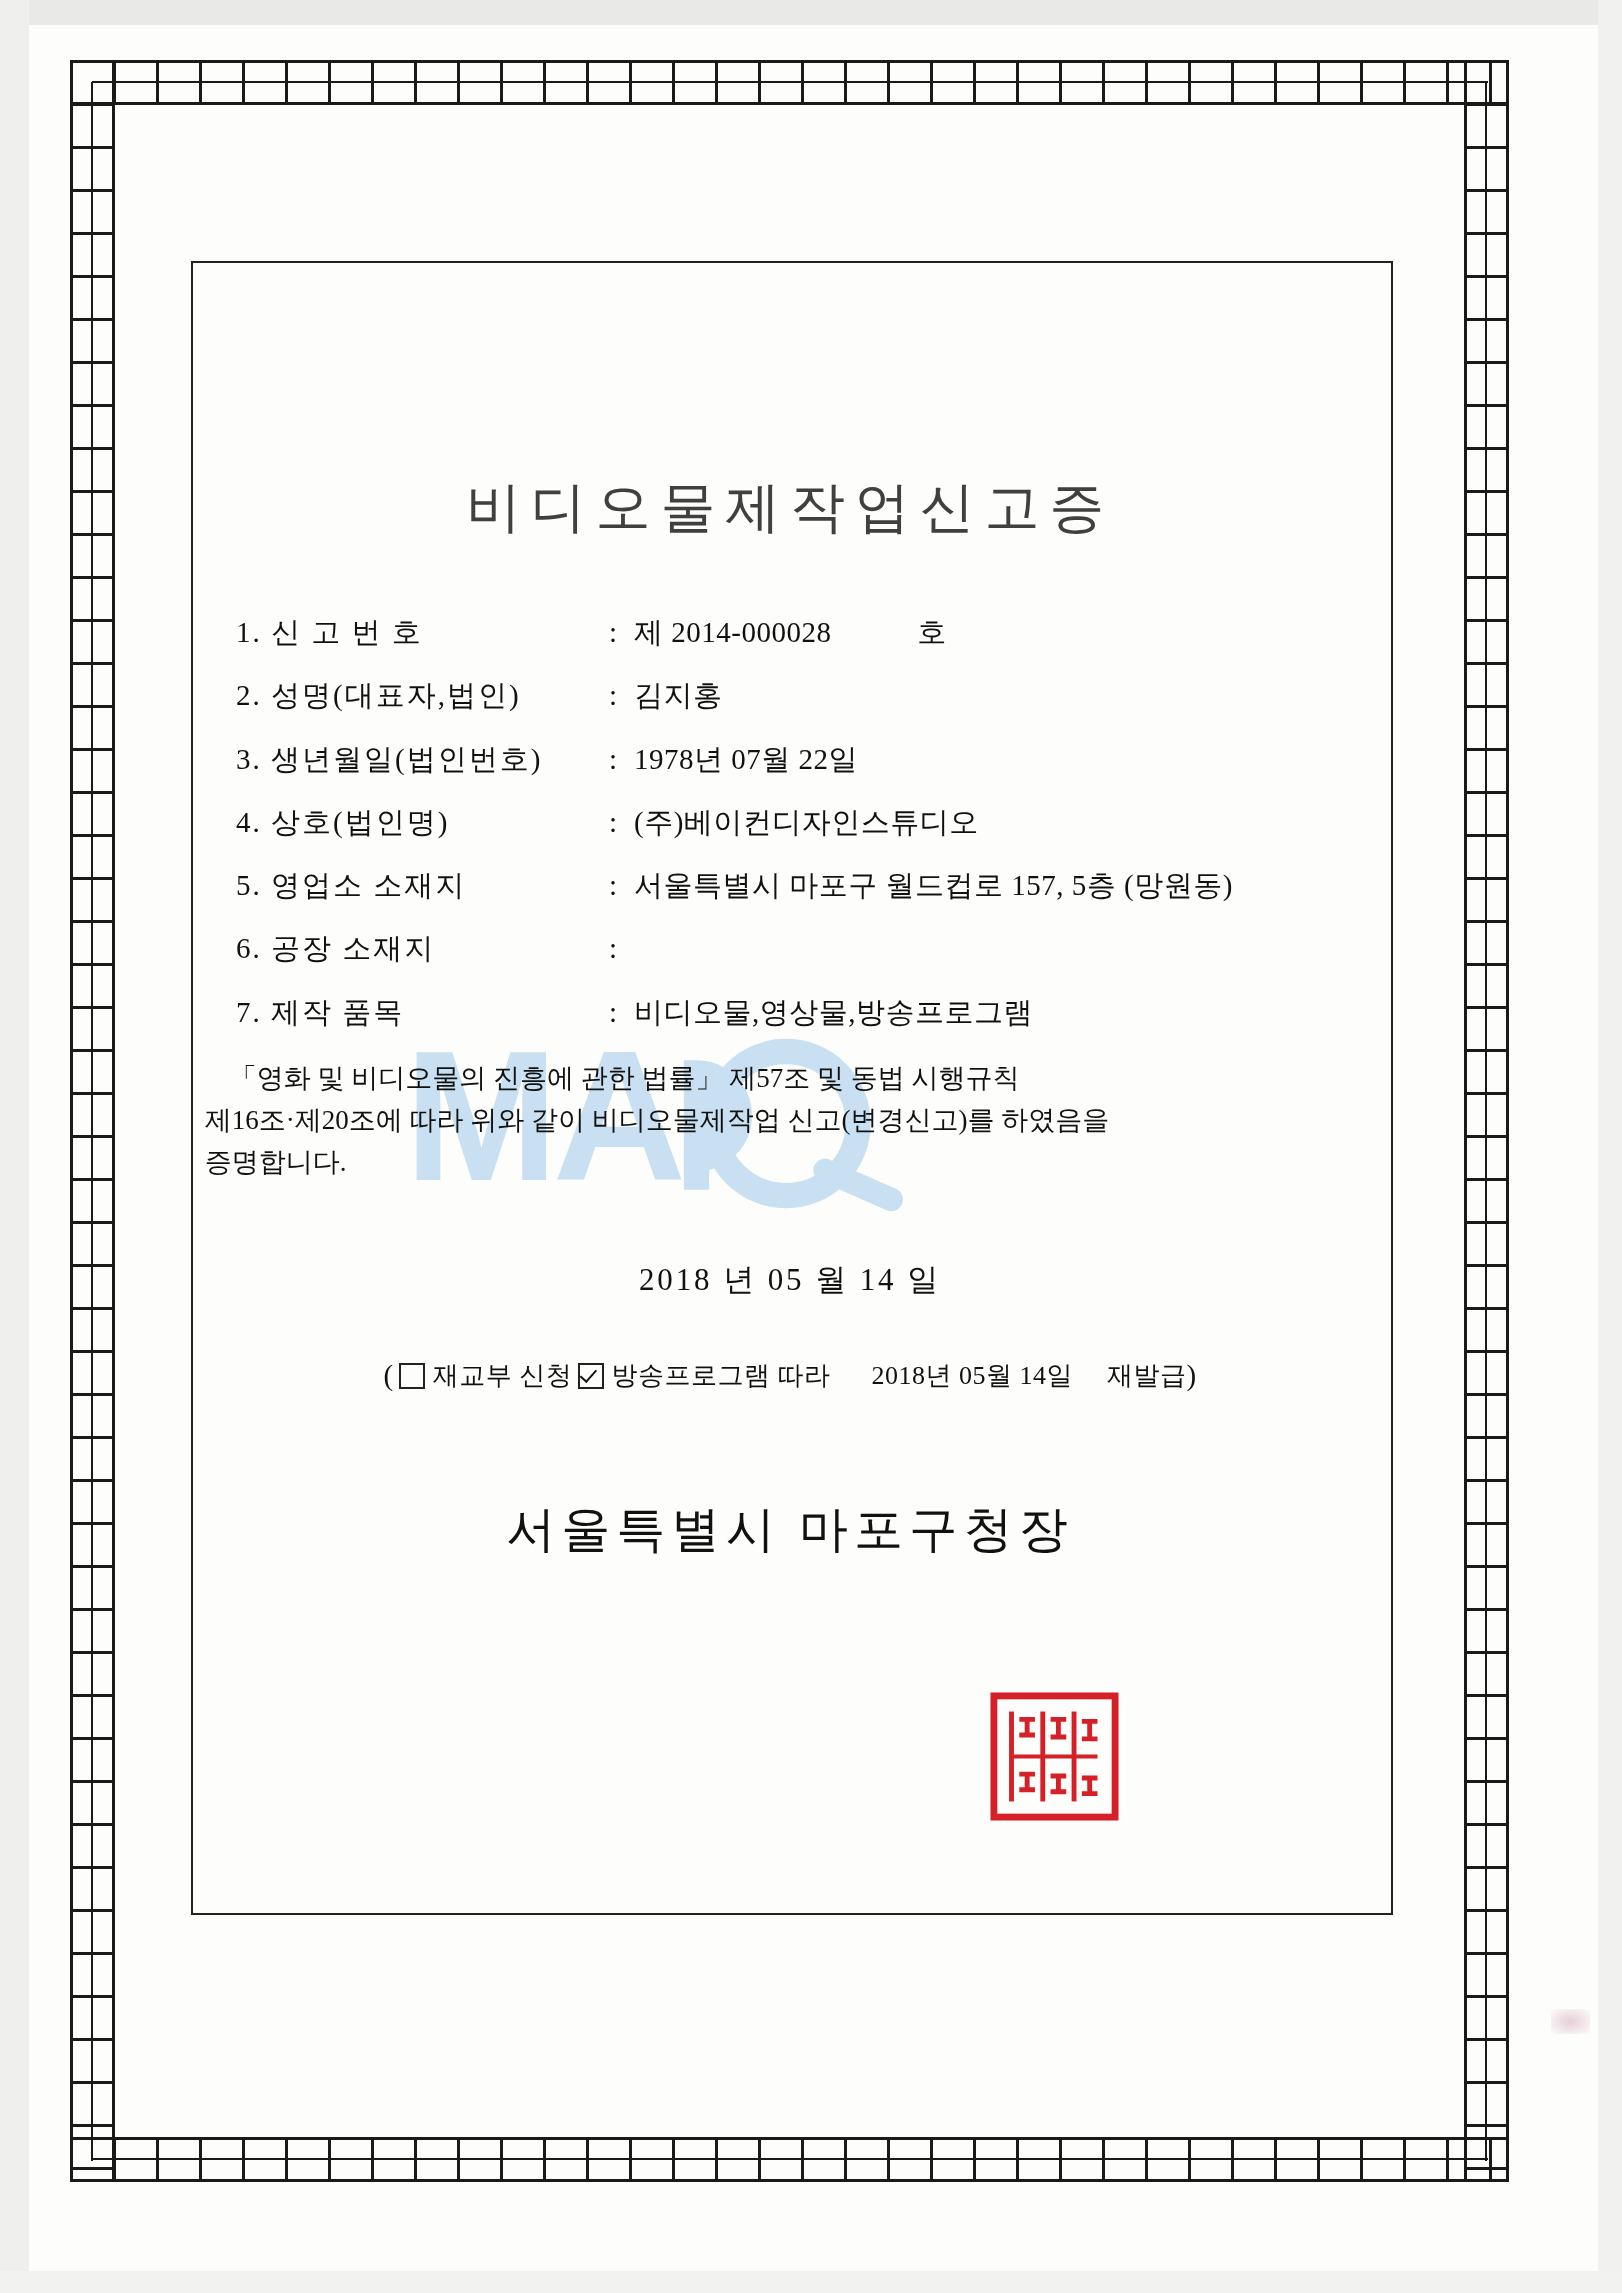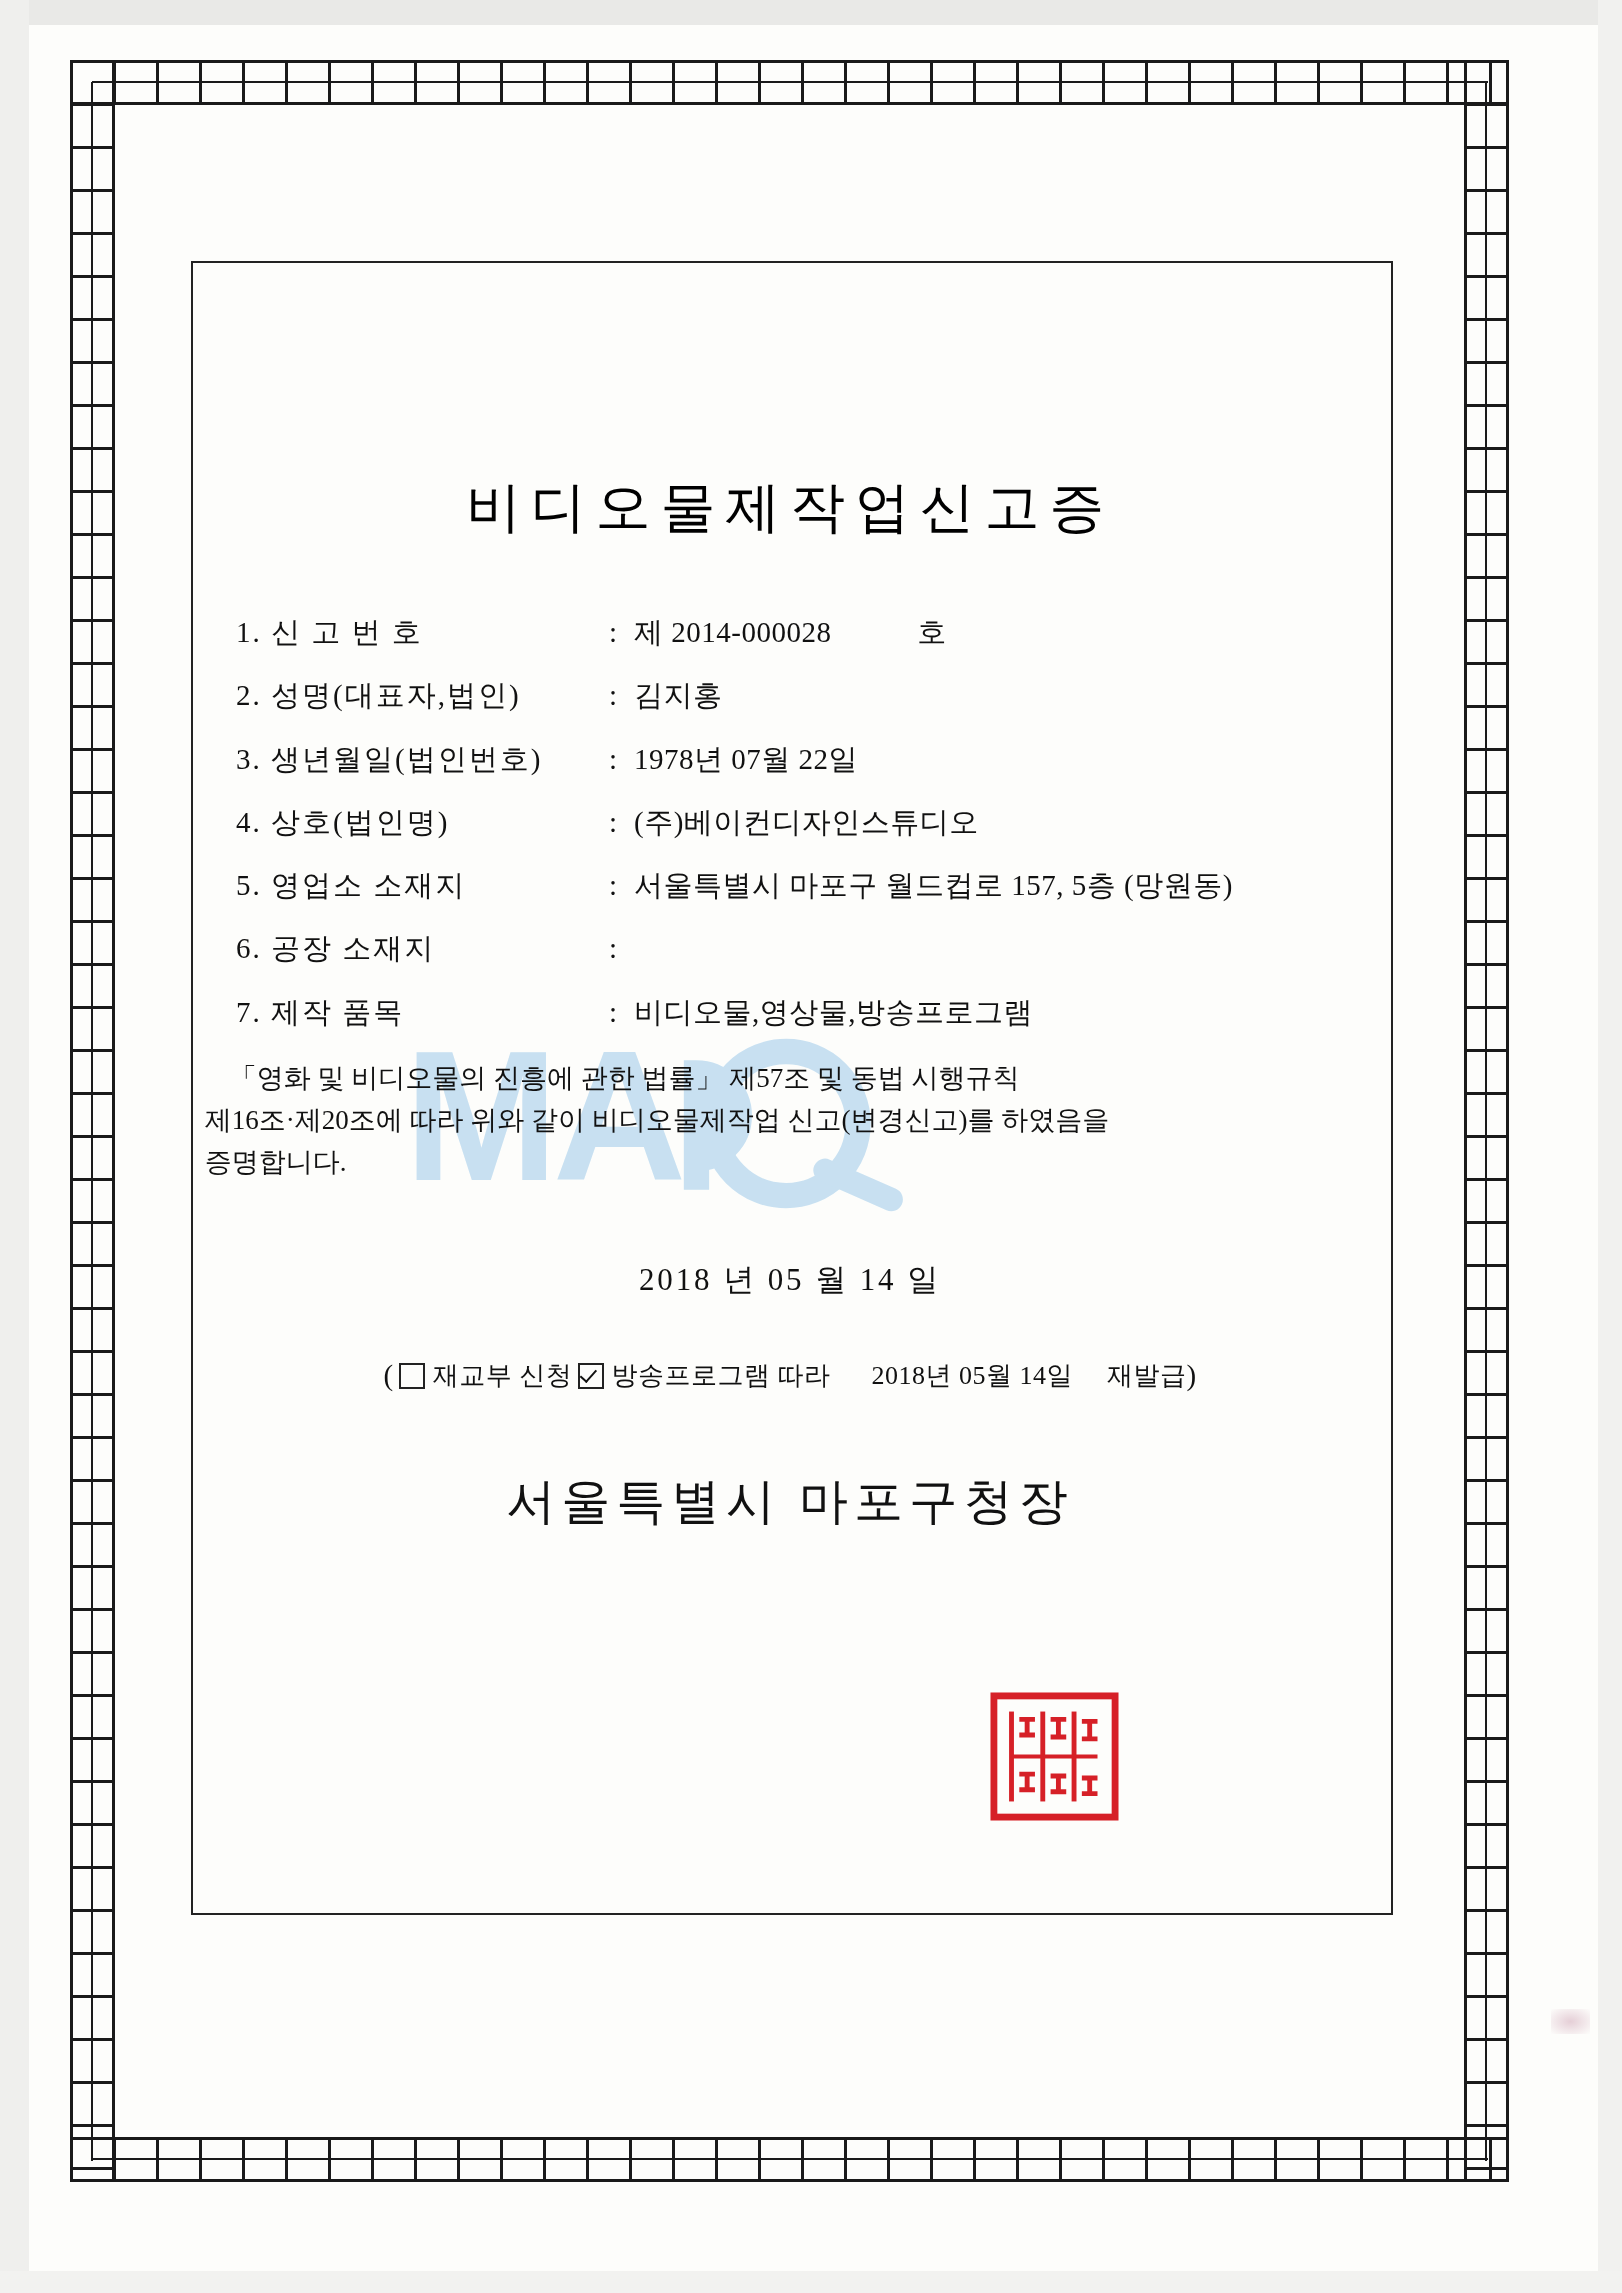--- a/index.html
+++ b/index.html
@@ -155,21 +155,21 @@
     width: 1198px;
     height: 1650px;
   }
   .title {
     text-align: center;
     font-size: 55px;
     letter-spacing: 9.8px;
     margin-top: 210px;
     font-family: "Liberation Serif", serif;
     font-weight: 400;
-    color: #000000;
+    color: #404040;
   }
 
   .fields {
     margin-top: 68px;
     padding-left: 45px;
     padding-right: 17.6px;
   }
   .field-row {
     display: flex;
     align-items: center;
@@ -247,21 +247,21 @@
     margin-left: 41px;
     font-size: 26px;
   }
   .reissue-word {
     margin-left: 34px;
     font-size: 26px;
     font-family: Liberation Mono, monospace;
   }
 
   .issuer {
-    margin-top: 76px;
+    margin-top: 104px;
     text-align: center;
     font-size: 49px;
     letter-spacing: 5.9px;
     position: relative;
     font-weight: 400;
   }
 
   
   .seal {
     position: absolute;

